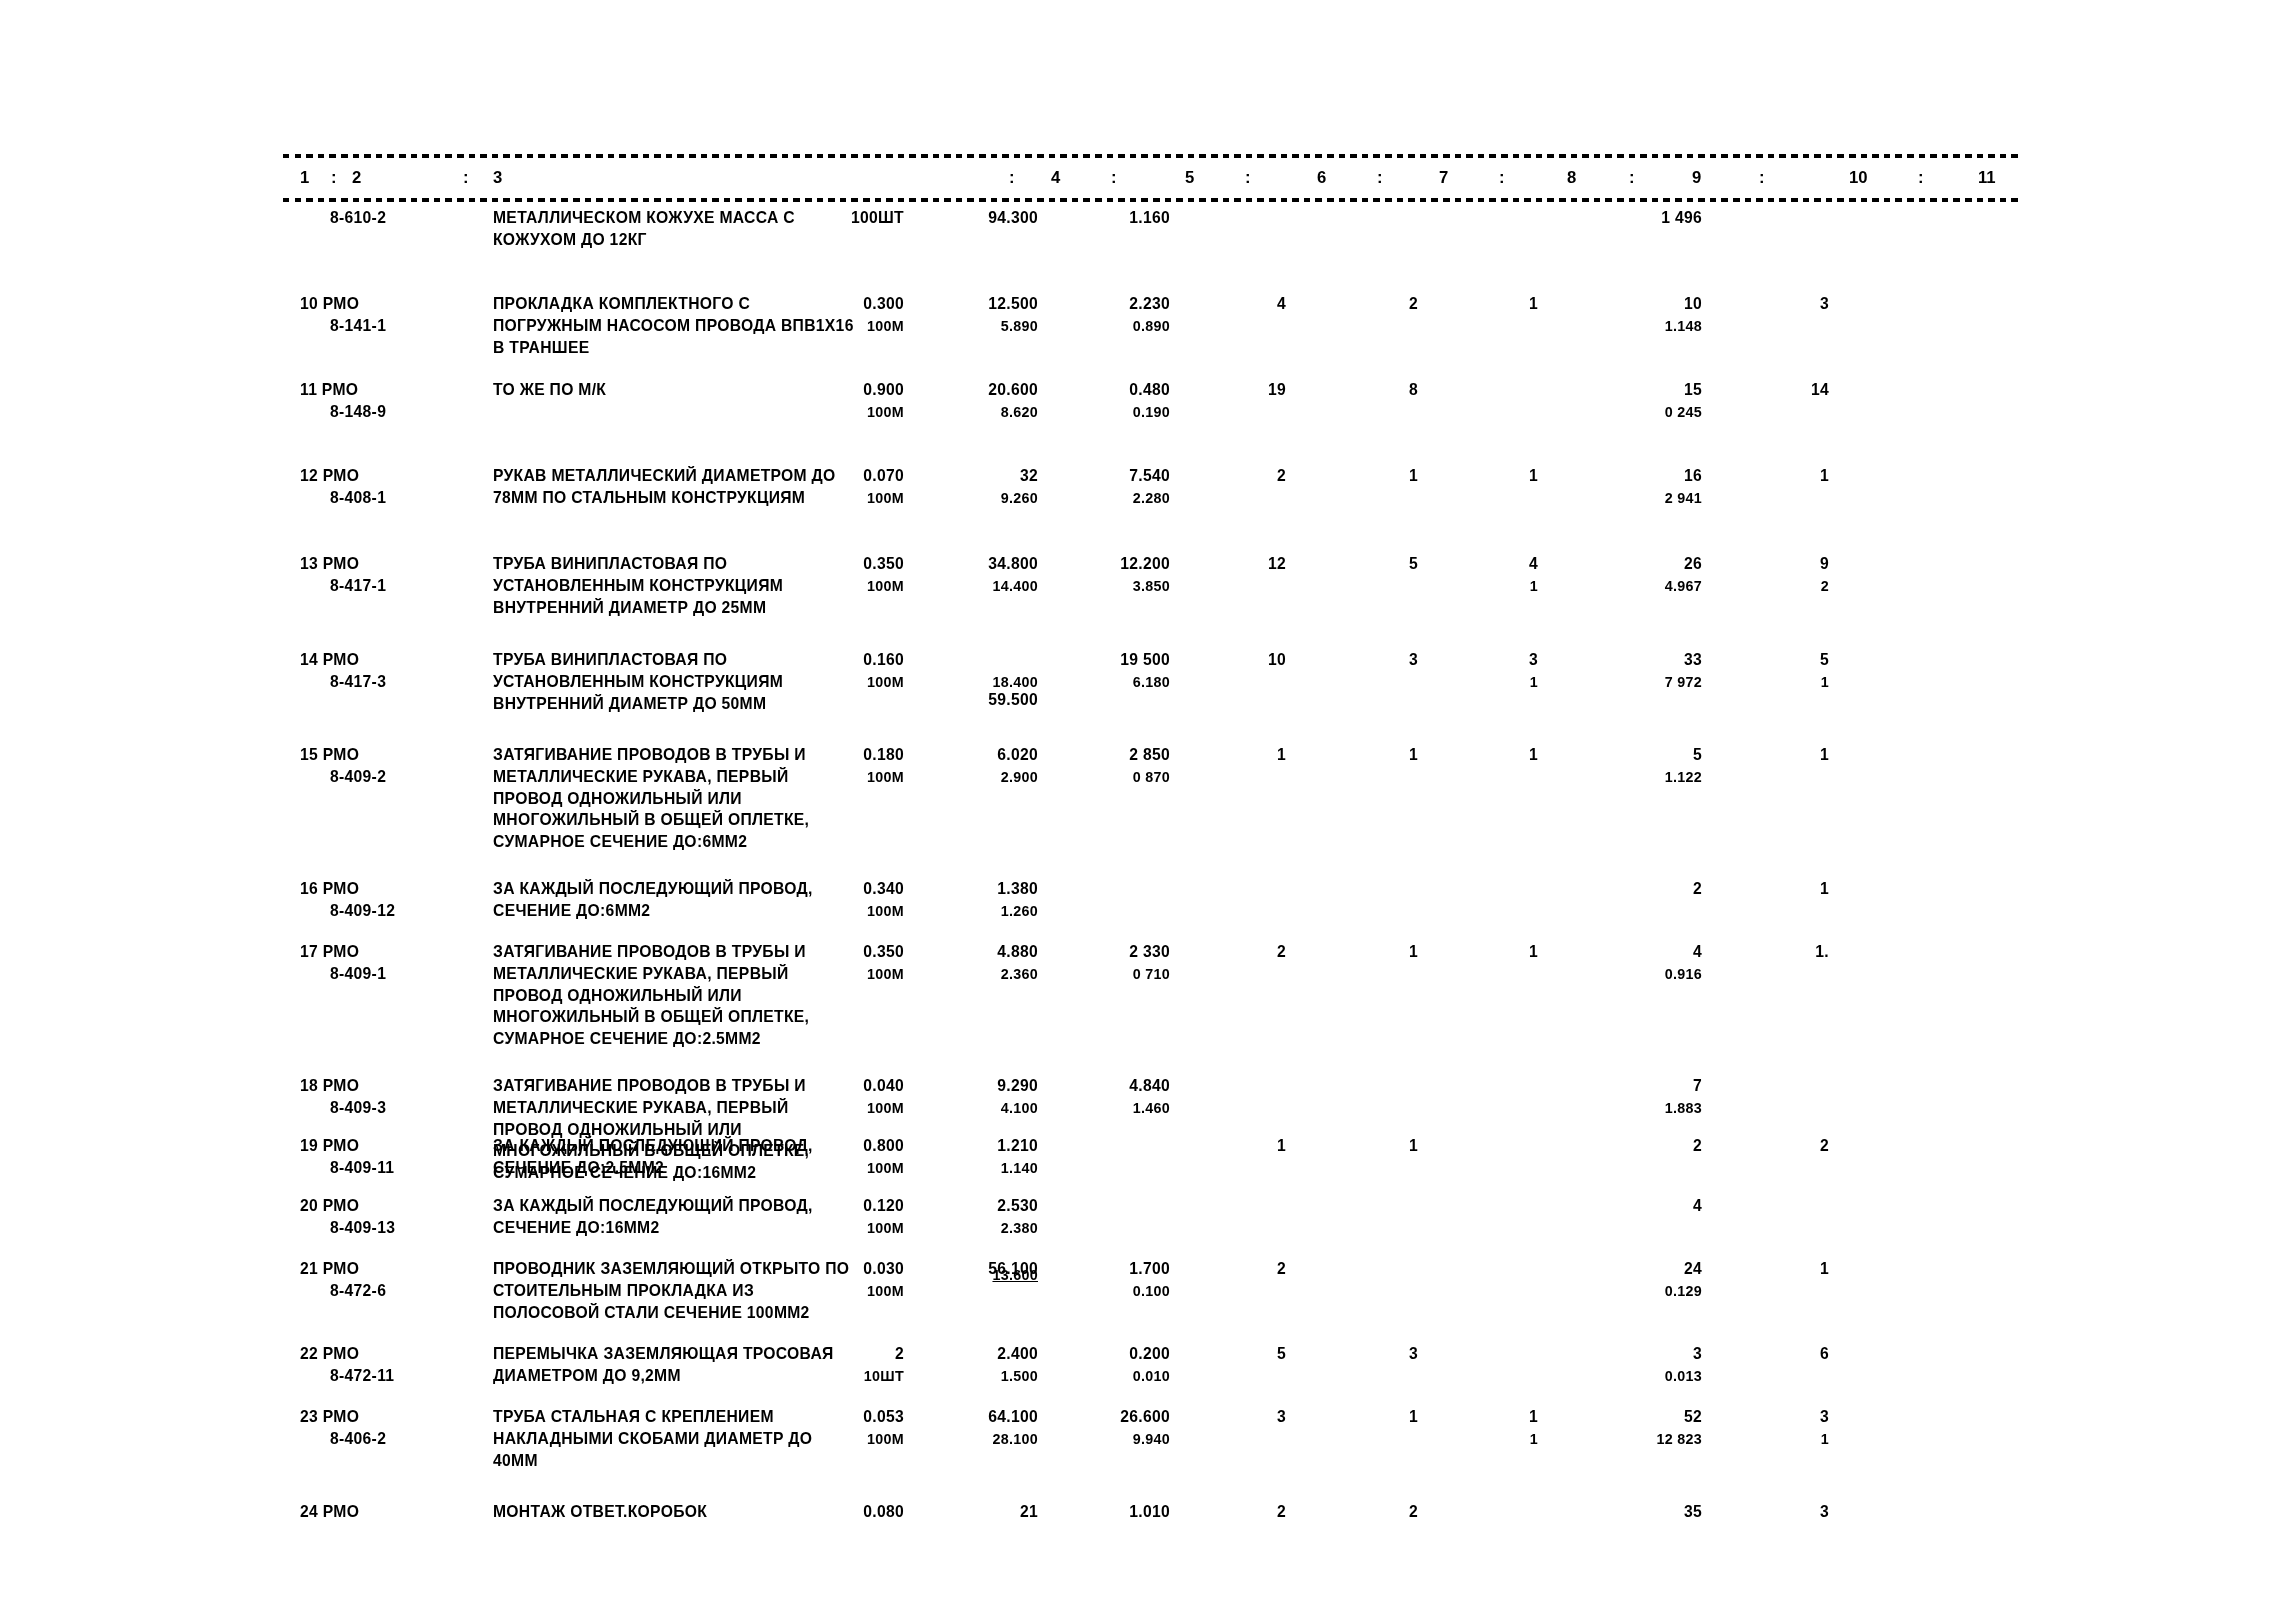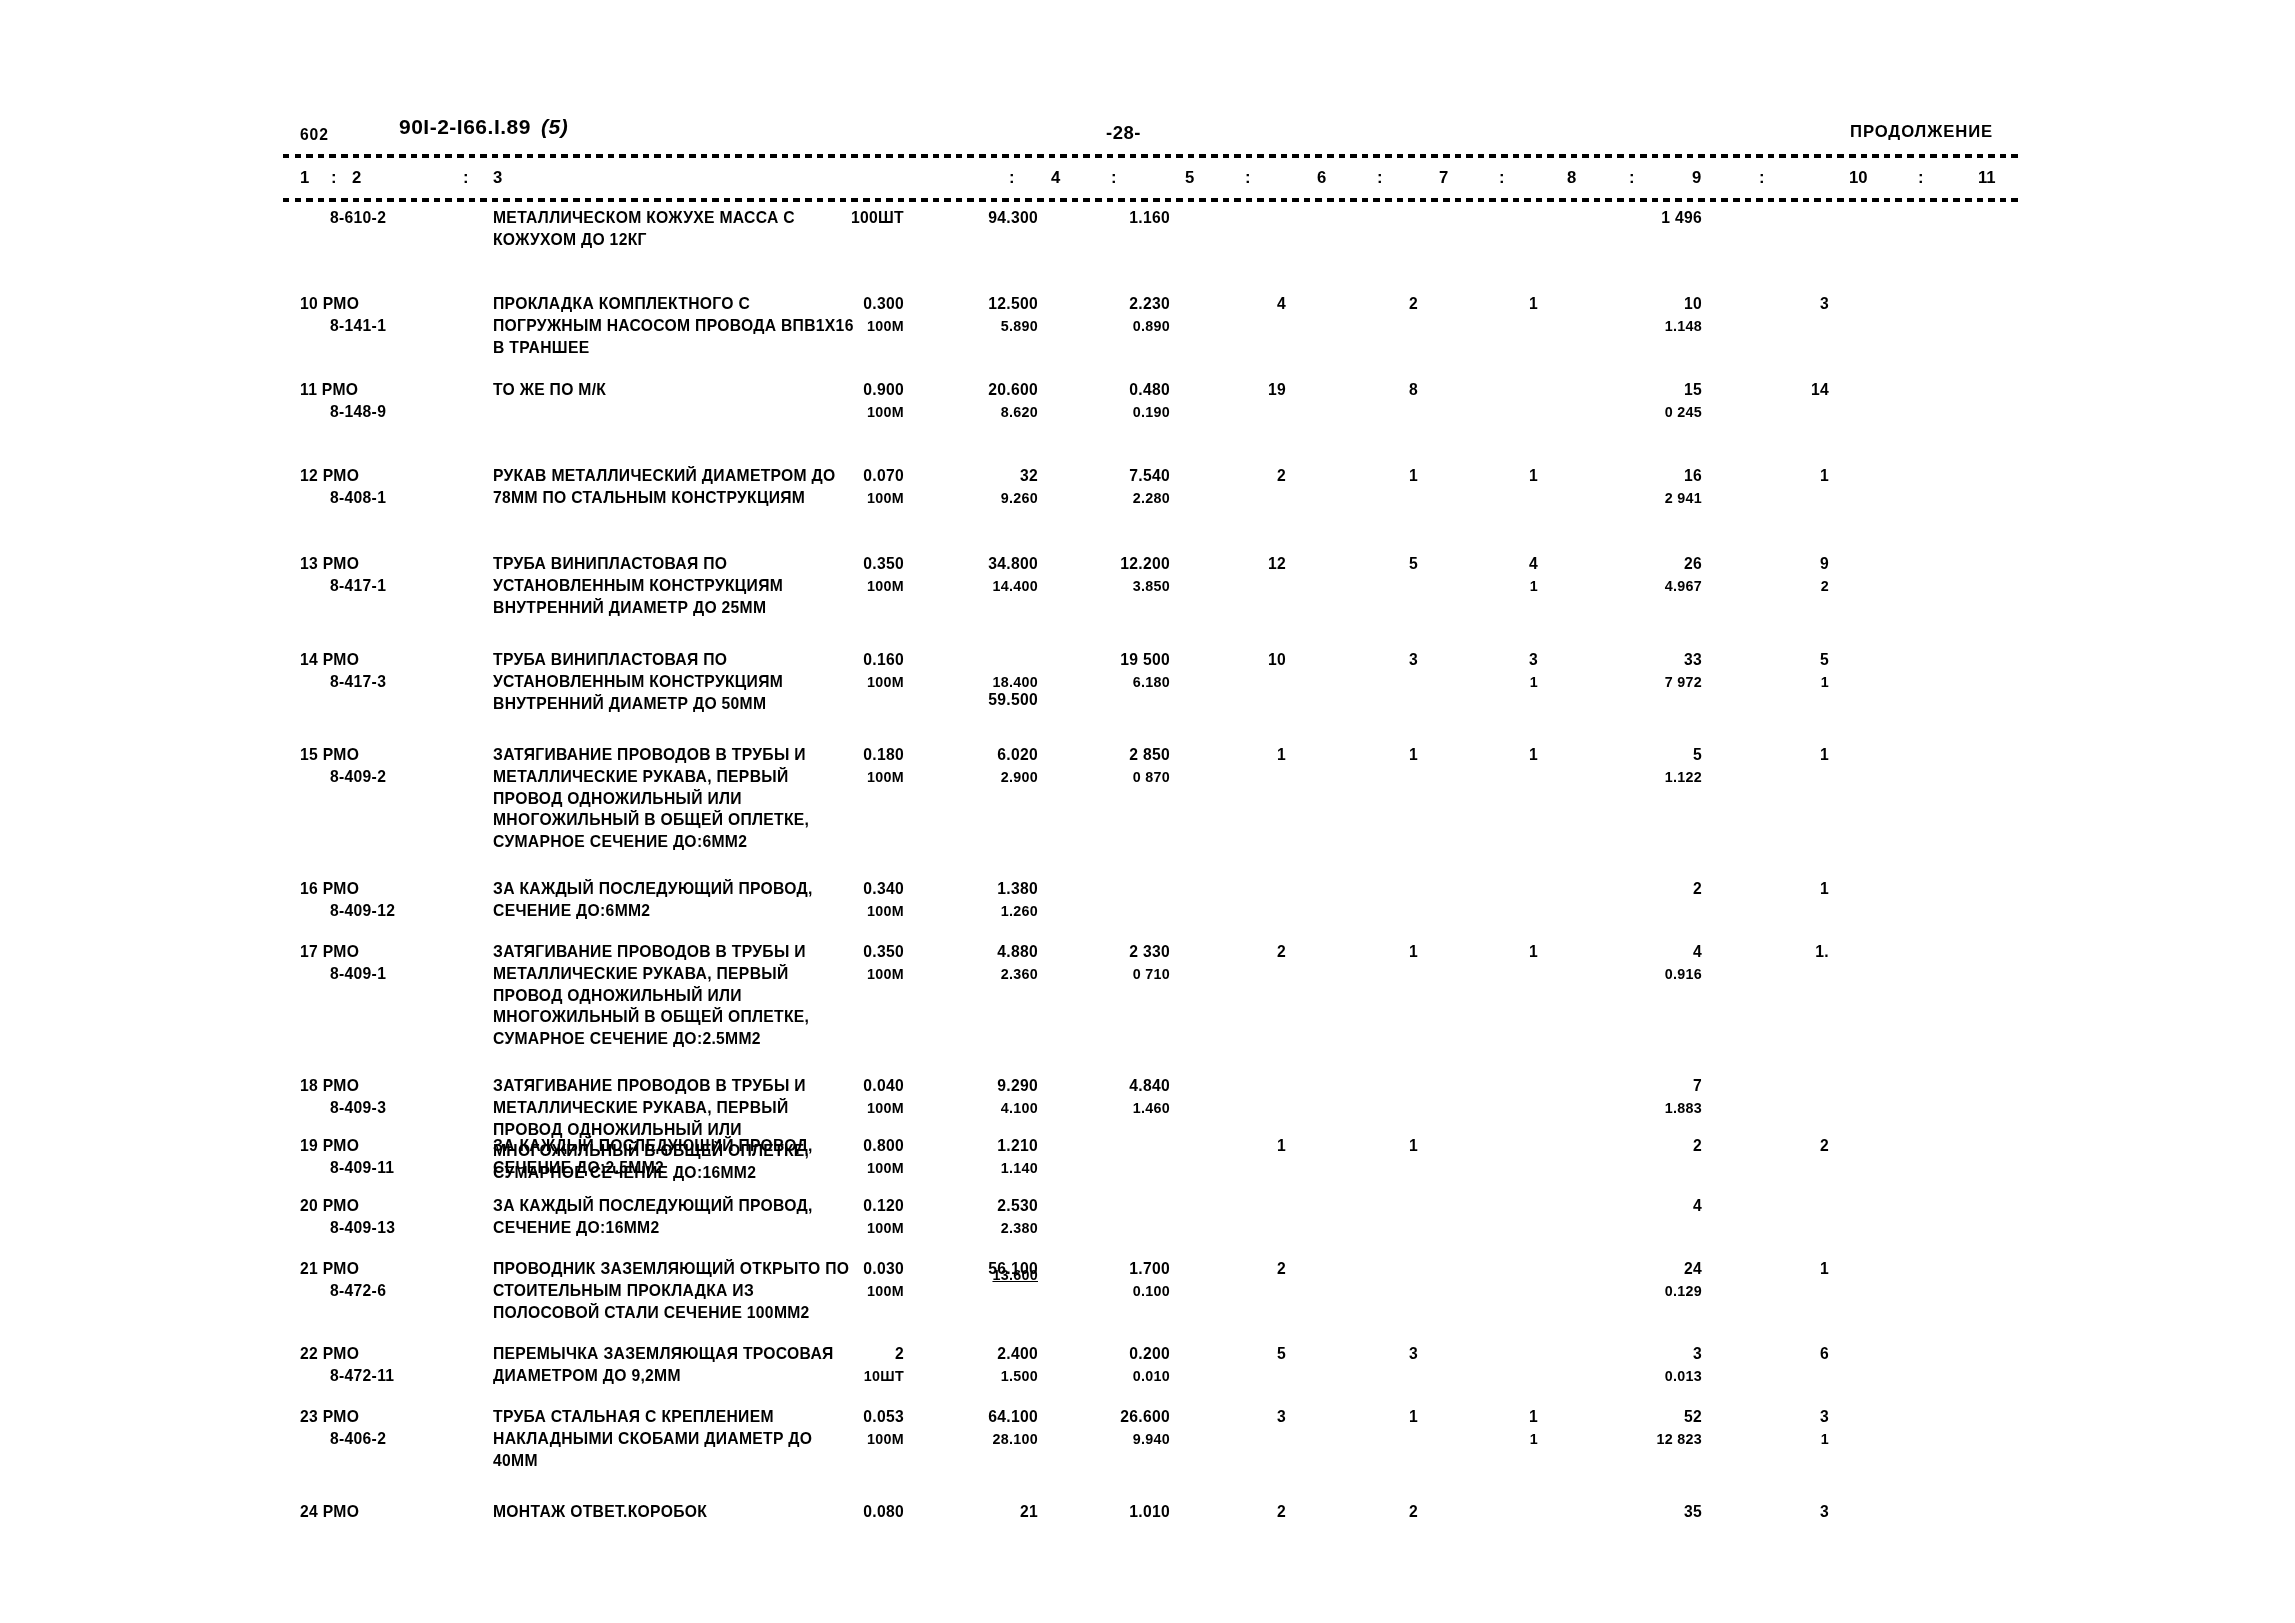--- a/index.html
+++ b/index.html
@@ -120,28 +120,20 @@
   
   .cell.r { text-align: right; }
 
   .sub { font-size: 14.3px; }
 </style>
 </head>
 <body>
 
 <div class="page">
 
-  <div class="hdr">
-    <div class="hdr-folio">602</div>
-    <div class="hdr-code">
-      <span>90I-2-I66.I.89</span><span class="hdr-code-sub">(5)</span>
-    </div>
-    <div class="hdr-page">-28-</div>
-    <div class="hdr-cont">ПРОДОЛЖЕНИЕ</div>
-  </div>
 
   <div class="rule rule-1"></div>
   <div class="colnums" id="colnums">
       <span style="left: 300px;">1</span>
       <span style="left: 352px;">2</span>
       <span style="left: 493px;">3</span>
       <span style="left: 1051px;">4</span>
       <span style="left: 1185px;">5</span>
       <span style="left: 1317px;">6</span>
       <span style="left: 1439px;">7</span>

